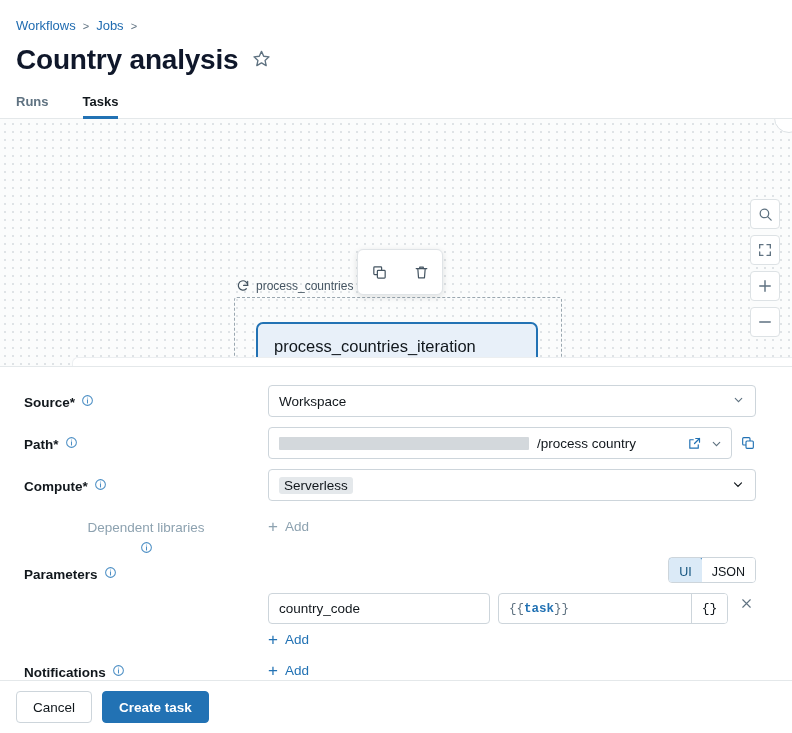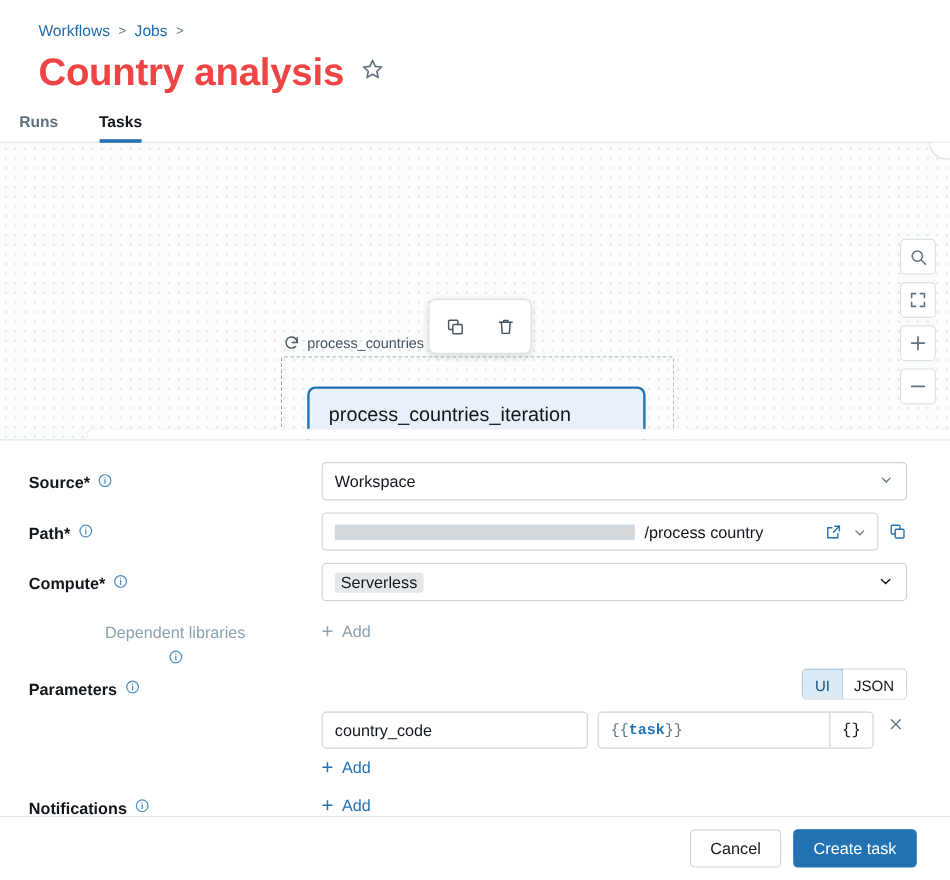--- a/index.html
+++ b/index.html
@@ -8,45 +8,45 @@
     width: 792px;
     height: 733px;
     font-family: "Liberation Sans", sans-serif;
     background: #ffffff;
     color: #11171c;
     overflow: hidden;
     position: relative;
   }
 
   
-  .header { padding: 16px 16px 0 16px; margin-left: 16px; }
+  .header { padding: 16px 16px 0 16px; }
 
   .breadcrumb {
     display: flex;
     align-items: center;
     gap: 7px;
     font-size: 13px;
     line-height: 18px;
     height: 20px;
   }
   .crumb-link { color: #1f6bb0; text-decoration: none; cursor: pointer; }
   .crumb-sep { color: #5f7281; font-size: 11px; }
 
   .title-row {
     display: flex;
     align-items: center;
     gap: 14px;
     margin-top: 7px;
     height: 34px;
   }
   .page-title {
-    font-size: 32px;
+    font-size: 28px;
     font-weight: bold;
     letter-spacing: -0.2px;
-    color: #ef4444;
+    color: #0f172a;
   }
   .star-icon { cursor: pointer; display: block; }
 
   .tabbar {
     display: flex;
     align-items: flex-end;
     gap: 34px;
     padding: 0 16px;
     margin-top: 12px;
     height: 30px;
@@ -351,36 +351,35 @@
 
   
   .footer {
     position: absolute;
     left: 0; right: 0; bottom: 0;
     height: 53px;
     border-top: 1px solid #e4e8ea;
     background: #fff;
     display: flex;
     align-items: center;
-    justify-content: flex-end;
     gap: 10px;
-    padding: 0 28px;
+    padding: 0 16px;
   }
   .btn {
     height: 32px;
     border-radius: 4px;
     font-size: 13.5px;
     display: inline-flex;
     align-items: center;
     justify-content: center;
     cursor: pointer;
     padding: 0 16px;
   }
   .btn-secondary { background: #fff; border: 1px solid #cdd5db; color: #11171c; }
-  .btn-primary { background: #2272b4; border: 1px solid #2272b4; color: #fff; font-weight: normal; }
+  .btn-primary { background: #2272b4; border: 1px solid #2272b4; color: #fff; font-weight: bold; }
 </style>
 </head>
 <body>
 
 <div class="header">
 
   <div class="breadcrumb">
     <a class="crumb-link">Workflows</a>
     <span class="crumb-sep">&gt;</span>
     <a class="crumb-link">Jobs</a>

